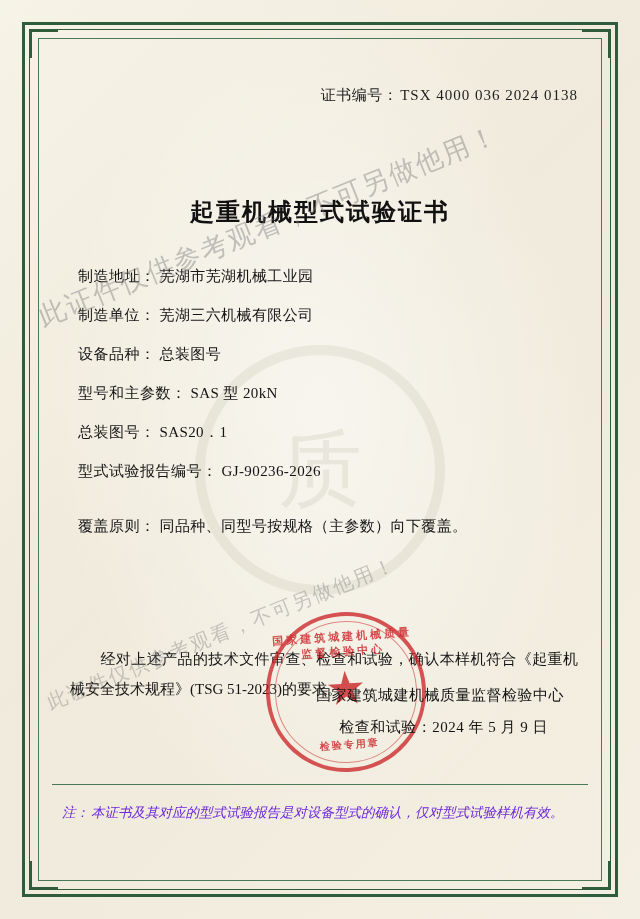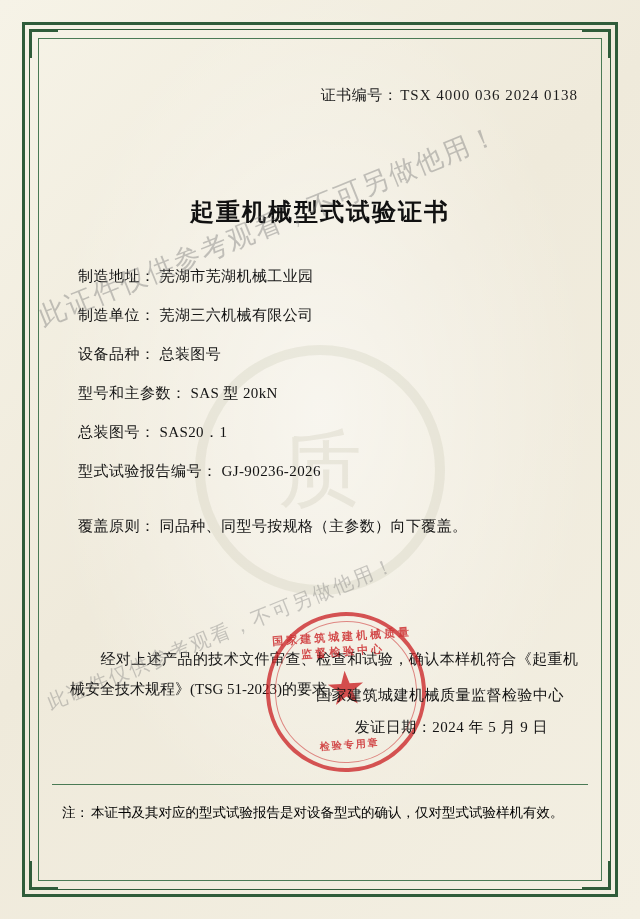--- a/index.html
+++ b/index.html
@@ -238,22 +238,23 @@
     right: 52px;
     top: 784px;
     border-top: 1px solid #4a7a55;
   }
   #note {
     position: absolute;
     left: 62px;
     right: 56px;
     top: 802px;
     font-size: 13.5px;
-    color: #000000;
+    color: #6d28d9;
     line-height: 1.6;
+    font-style: italic;
   }
   #note .note-label { margin-right: 2px; }
 
   
   #wm-diagonal {
     position: absolute;
     left: 40px;
     top: 300px;
     width: 560px;
     transform: rotate(-22deg);
@@ -341,21 +342,21 @@
   <div id="seal">
     <div id="seal-inner"></div>
     <div id="seal-text-top">国家建筑城建机械质量监督检验中心</div>
     <div id="seal-star">★</div>
     <div id="seal-text-bottom">检验专用章</div>
   </div>
 
   <div id="issuer">国家建筑城建机械质量监督检验中心</div>
 
   <div id="issue-date">
-    <span>发证日期：</span><span>2024 年 5 月 9 日</span>
+    <span>检查和试验：</span><span>2024 年 5 月 9 日</span>
   </div>
 
   <div id="note-divider"></div>
 
   <div id="note">
     <span class="note-label">注：</span><span>本证书及其对应的型式试验报告是对设备型式的确认，仅对型式试验样机有效。</span>
   </div>
 
   <div id="wm-diagonal">此证件仅供参考观看，不可另做他用！</div>
   <div id="wm-diagonal-2">此证件仅供参考观看，不可另做他用！</div>

